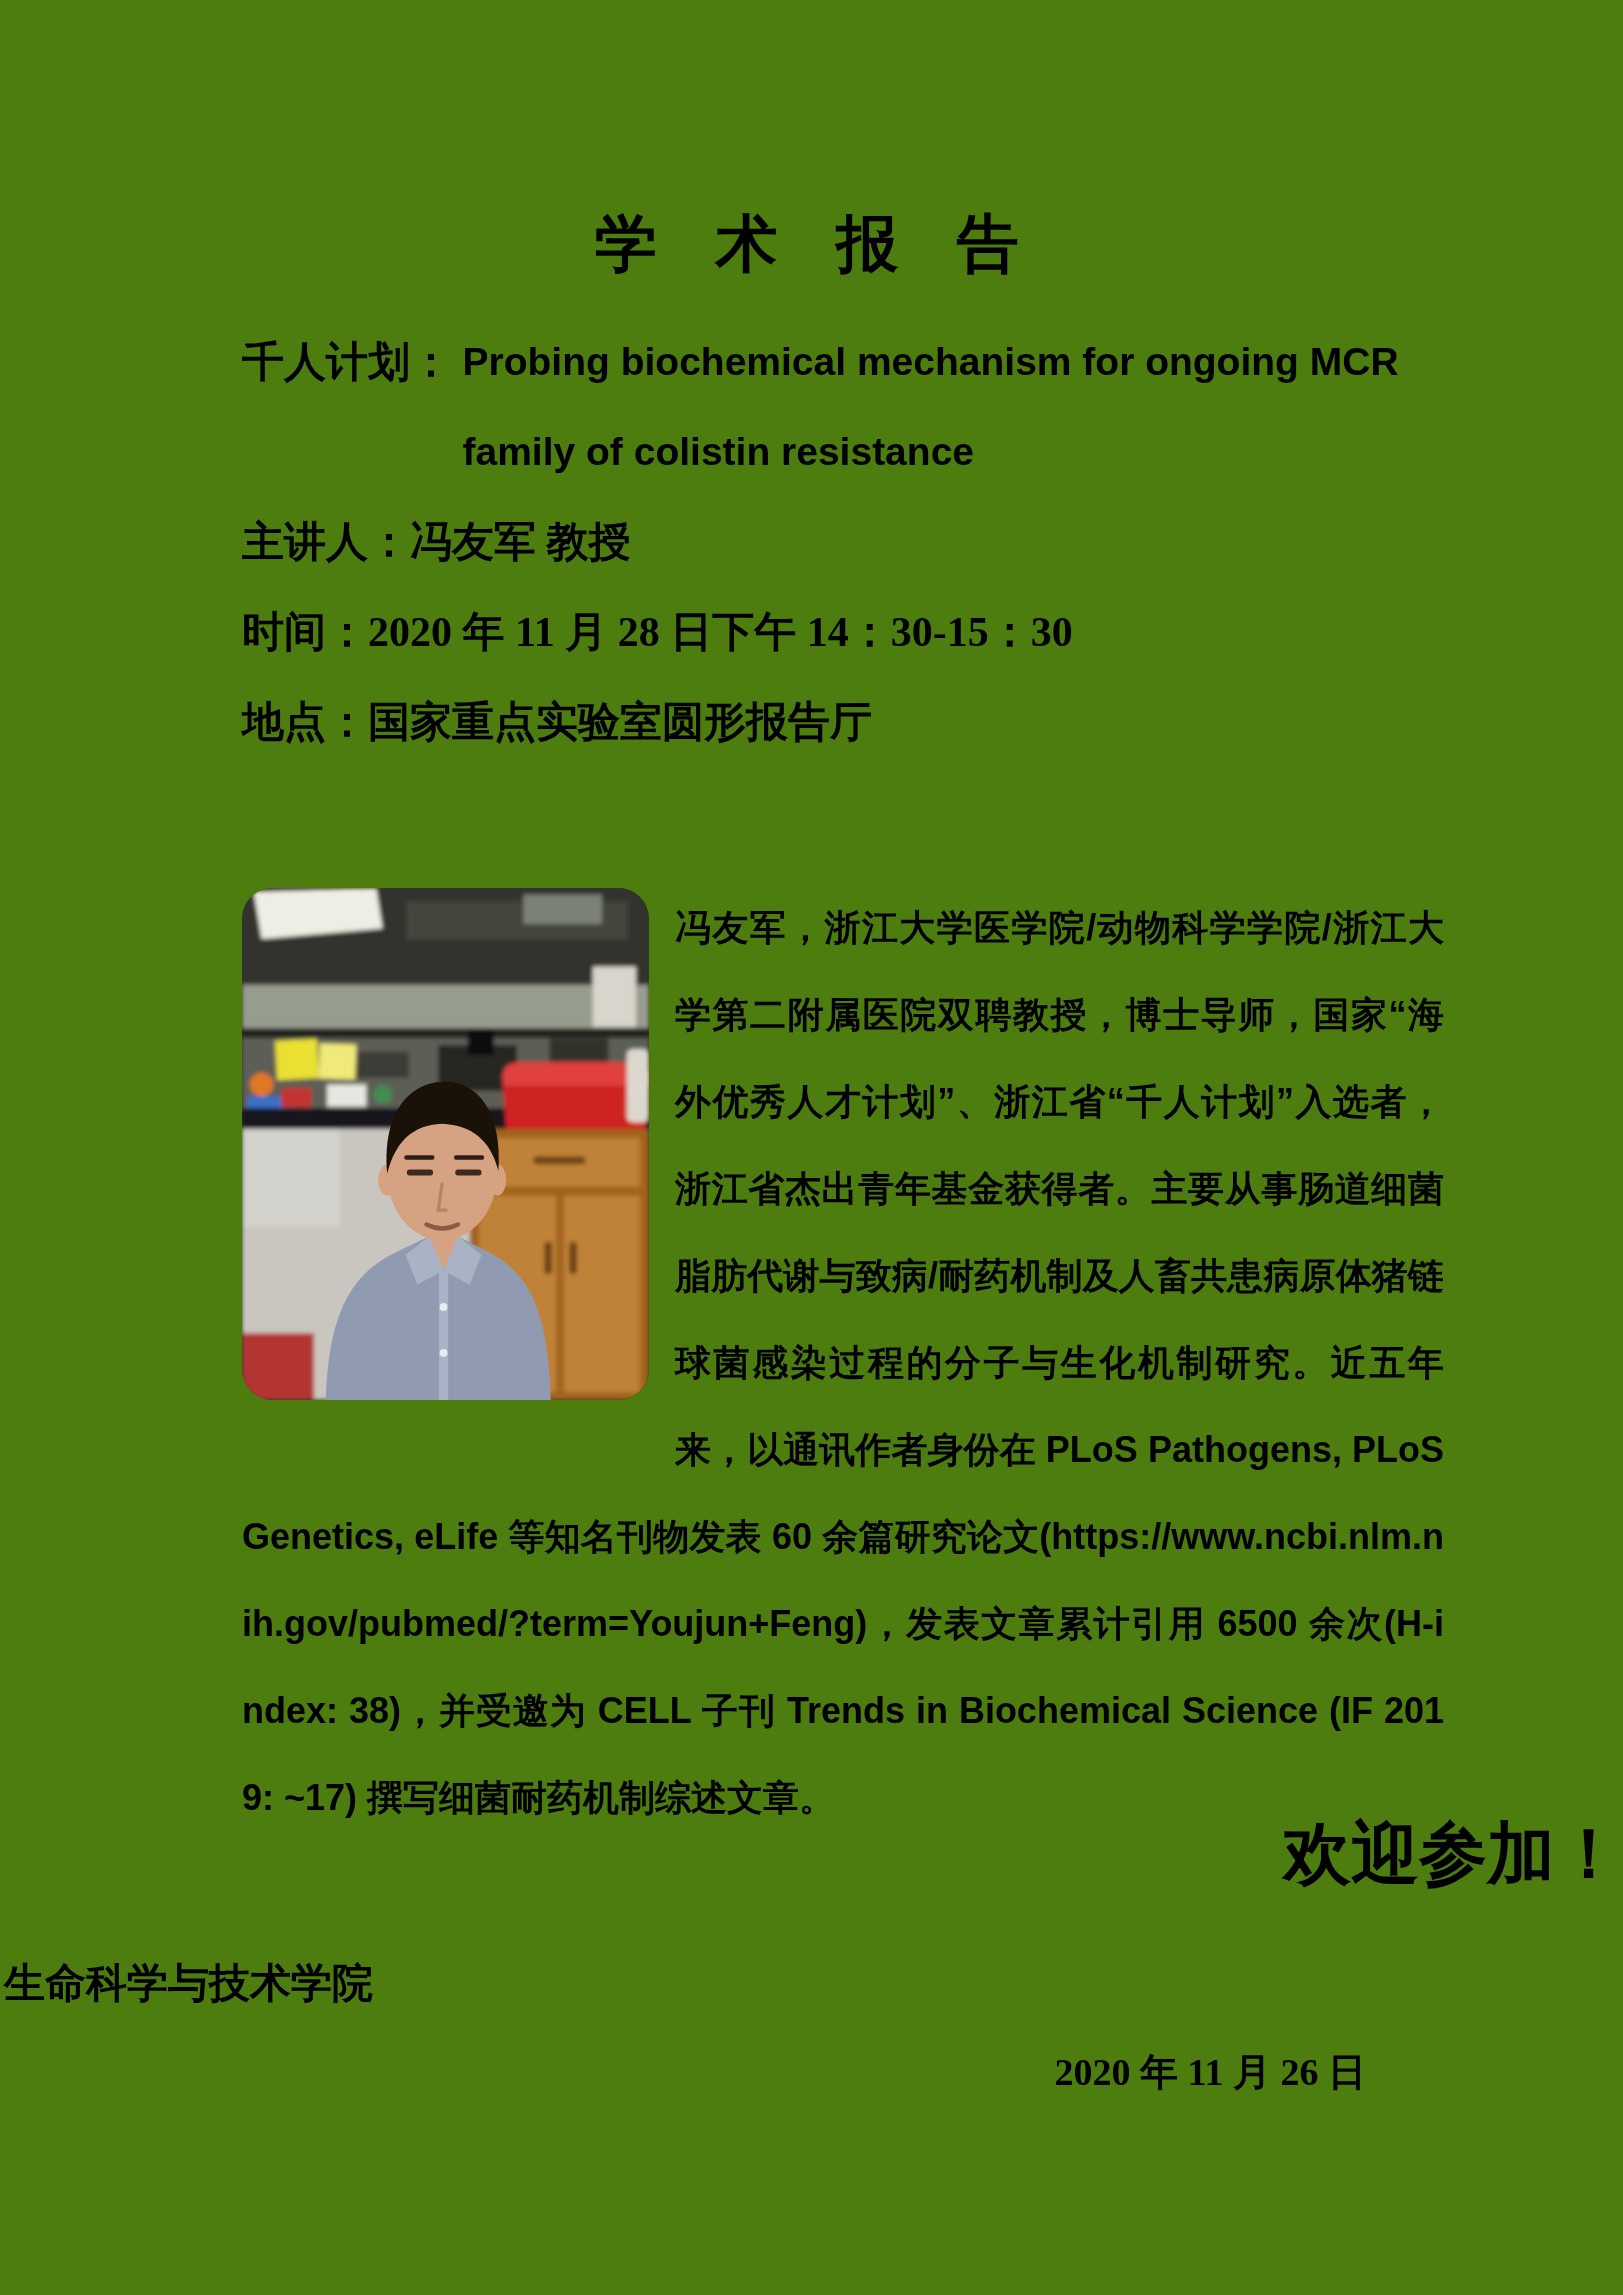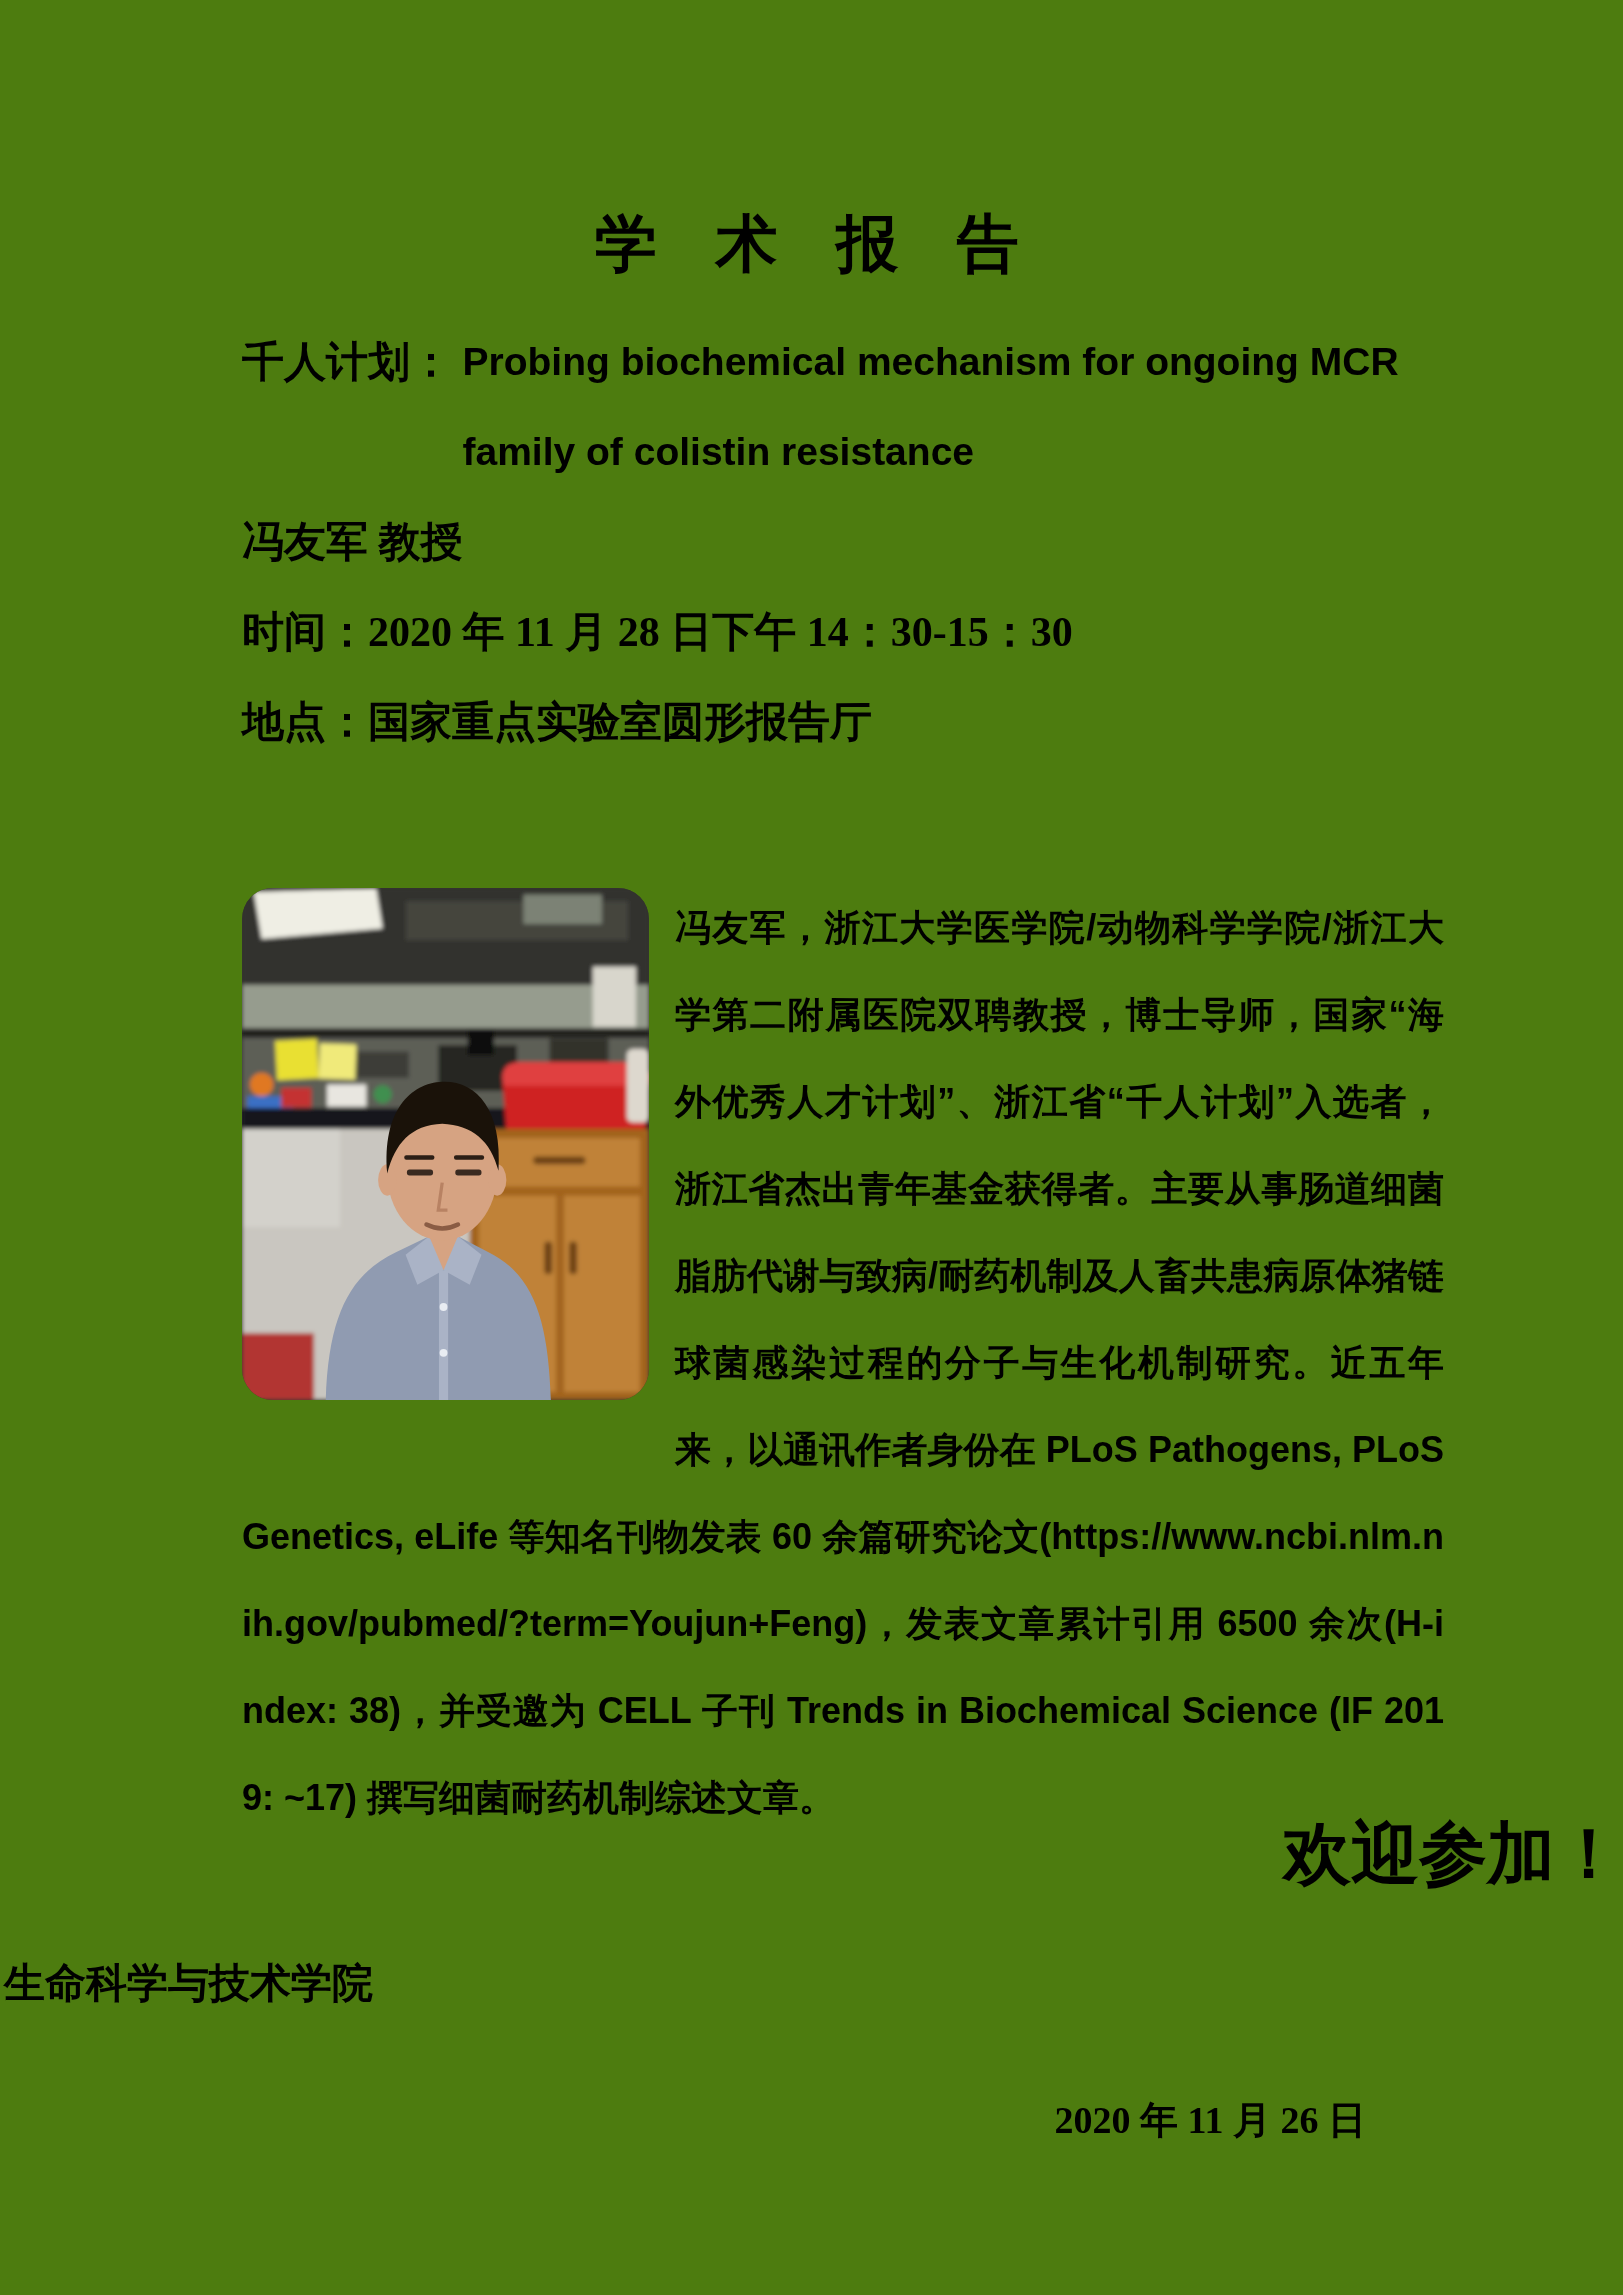--- a/index.html
+++ b/index.html
@@ -63,36 +63,37 @@
   .organizer {
     position:absolute; top:1954px; left:4px; right:241px;
     text-align:left;
     font-family:"Liberation Serif", serif;
     font-weight:bold; font-size:41px; line-height:59px;
   }
   .sign-date {
     position:absolute; top:2043px; left:0; right:257px;
     text-align:right;
     font-family:"Liberation Serif", serif;
-    font-weight:bold; font-size:38px; line-height:59px;margin-top:48px;
+    font-weight:bold; font-size:38px; line-height:59px;
   }
 </style>
 </head>
 <body>
 
 <div class="page">
 
   <div class="doc-title">学  术  报  告</div>
 
   <div class="info">
     <div class="info-line">
       <span class="info-label">千人计划：</span>
       <span class="info-value en"><span>Probing biochemical mechanism for ongoing MCR</span><br><span>family of colistin resistance</span></span>
     </div>
     <div class="info-line">
+      <span class="info-label">主讲人：</span>
       <span class="info-value">冯友军 教授</span>
     </div>
     <div class="info-line">
       <span class="info-label">时间：</span>
       <span class="info-value">2020 年 11 月 28 日下午 14：30-15：30</span>
     </div>
     <div class="info-line">
       <span class="info-label">地点：</span>
       <span class="info-value">国家重点实验室圆形报告厅</span>
     </div>

